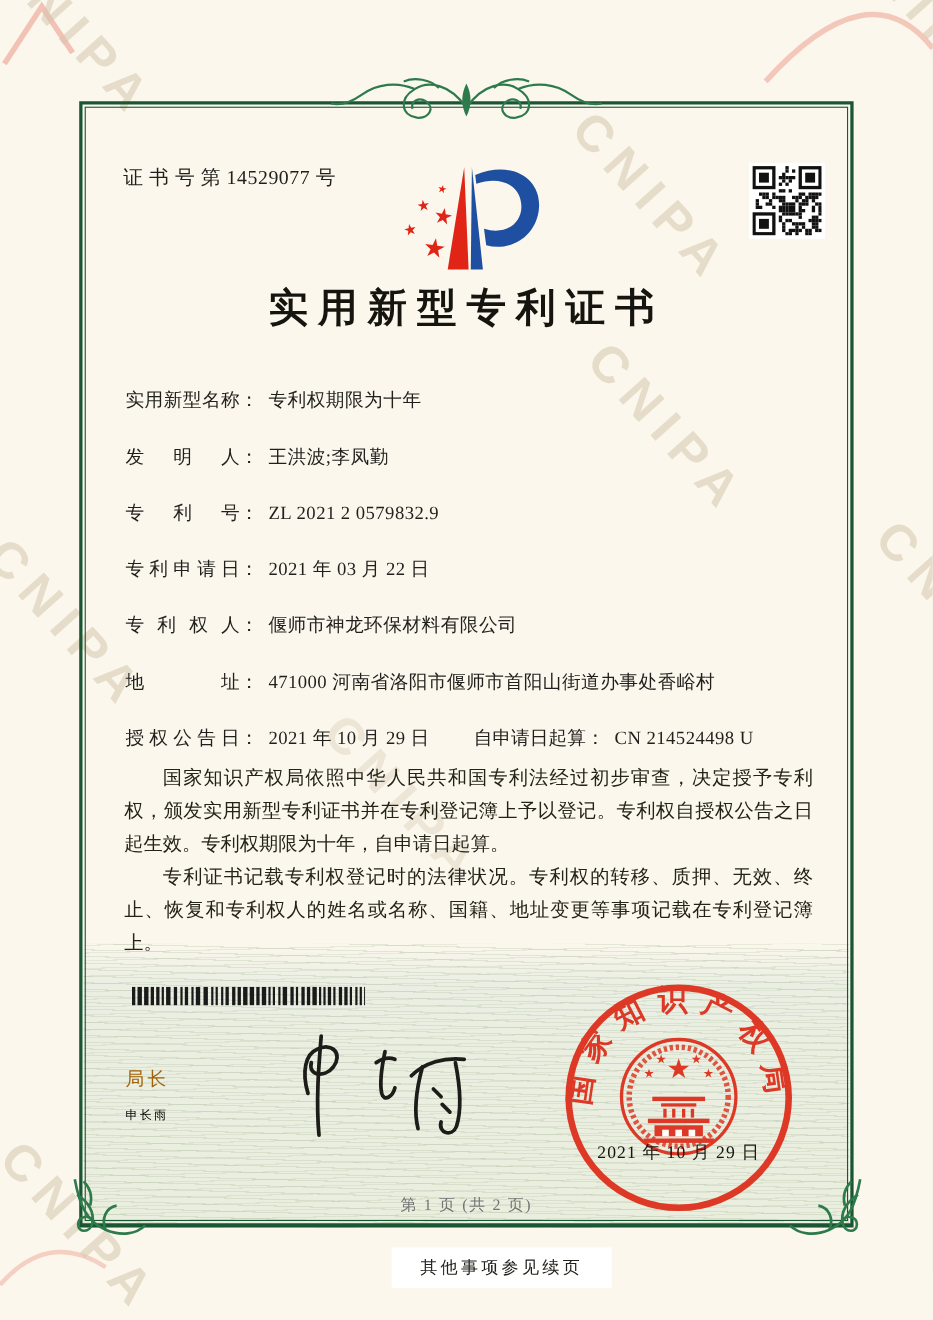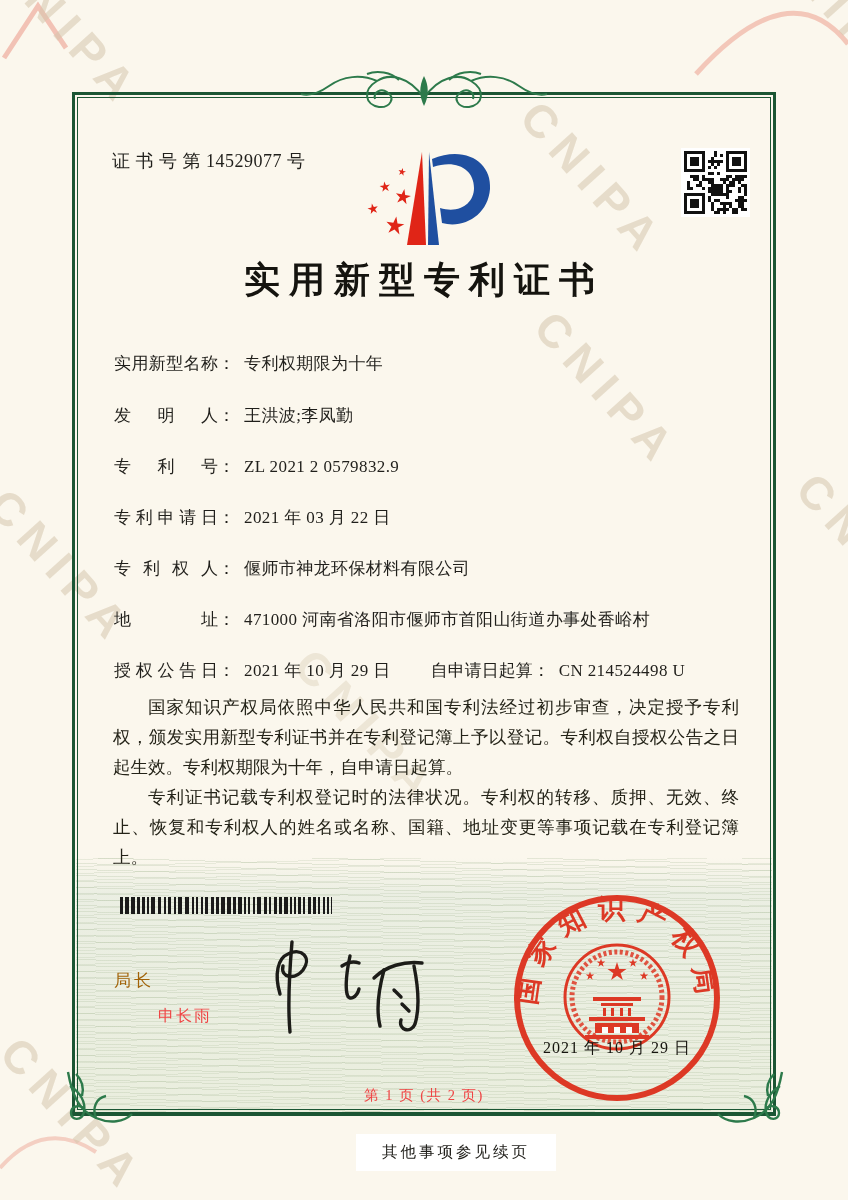--- a/index.html
+++ b/index.html
@@ -50,30 +50,30 @@
 
   
   .paras{position:absolute;left:113px;top:692px;width:626px;z-index:4;
          font-size:17.5px;line-height:30px;text-align:justify;color:#242318;}
   .paras p{margin:0;text-indent:2em;}
 
   
   .barcode{position:absolute;left:120px;top:897px;z-index:4;line-height:0;}
   .signer-title{position:absolute;left:114px;top:969px;z-index:4;font-size:17px;letter-spacing:3px;
                 font-family:"Liberation Sans",sans-serif;color:#a16207;}
-  .signer-name{position:absolute;left:114px;top:1006px;z-index:4;font-size:16px;letter-spacing:2px;
-               font-family:"Liberation Sans",sans-serif;color:#ef4444;margin-left:44px;}
+  .signer-name{position:absolute;left:114px;top:1006px;z-index:4;font-size:11px;letter-spacing:2px;
+               font-family:"Liberation Sans",sans-serif;color:#000000;}
   .signature{position:absolute;left:246px;top:936px;z-index:4;}
 
   .seal{position:absolute;left:512px;top:893px;z-index:5;}
   .seal-date{position:absolute;left:512px;top:1038px;width:210px;z-index:6;text-align:center;
              font-size:16px;color:#16150f;letter-spacing:1px;}
 
   .page-info{position:absolute;left:0;top:1086px;width:100%;text-align:center;z-index:4;
-             font-size:14.5px;letter-spacing:1.5px;color:#ef4444;}
+             font-size:14.5px;letter-spacing:1.5px;color:#737373;}
   .cont-note{position:absolute;left:0;top:1134px;width:100%;text-align:center;z-index:4;margin-left:32px;}
   .cont-note span{display:inline-block;background:#ffffff;padding:8px 26px;font-size:15.5px;
                   letter-spacing:3px;color:#22211c;}
 </style>
 </head>
 <body>
 
 <div id="page">
 
   <svg class="bleeds" width="848" height="1200" viewBox="0 0 848 1200">

